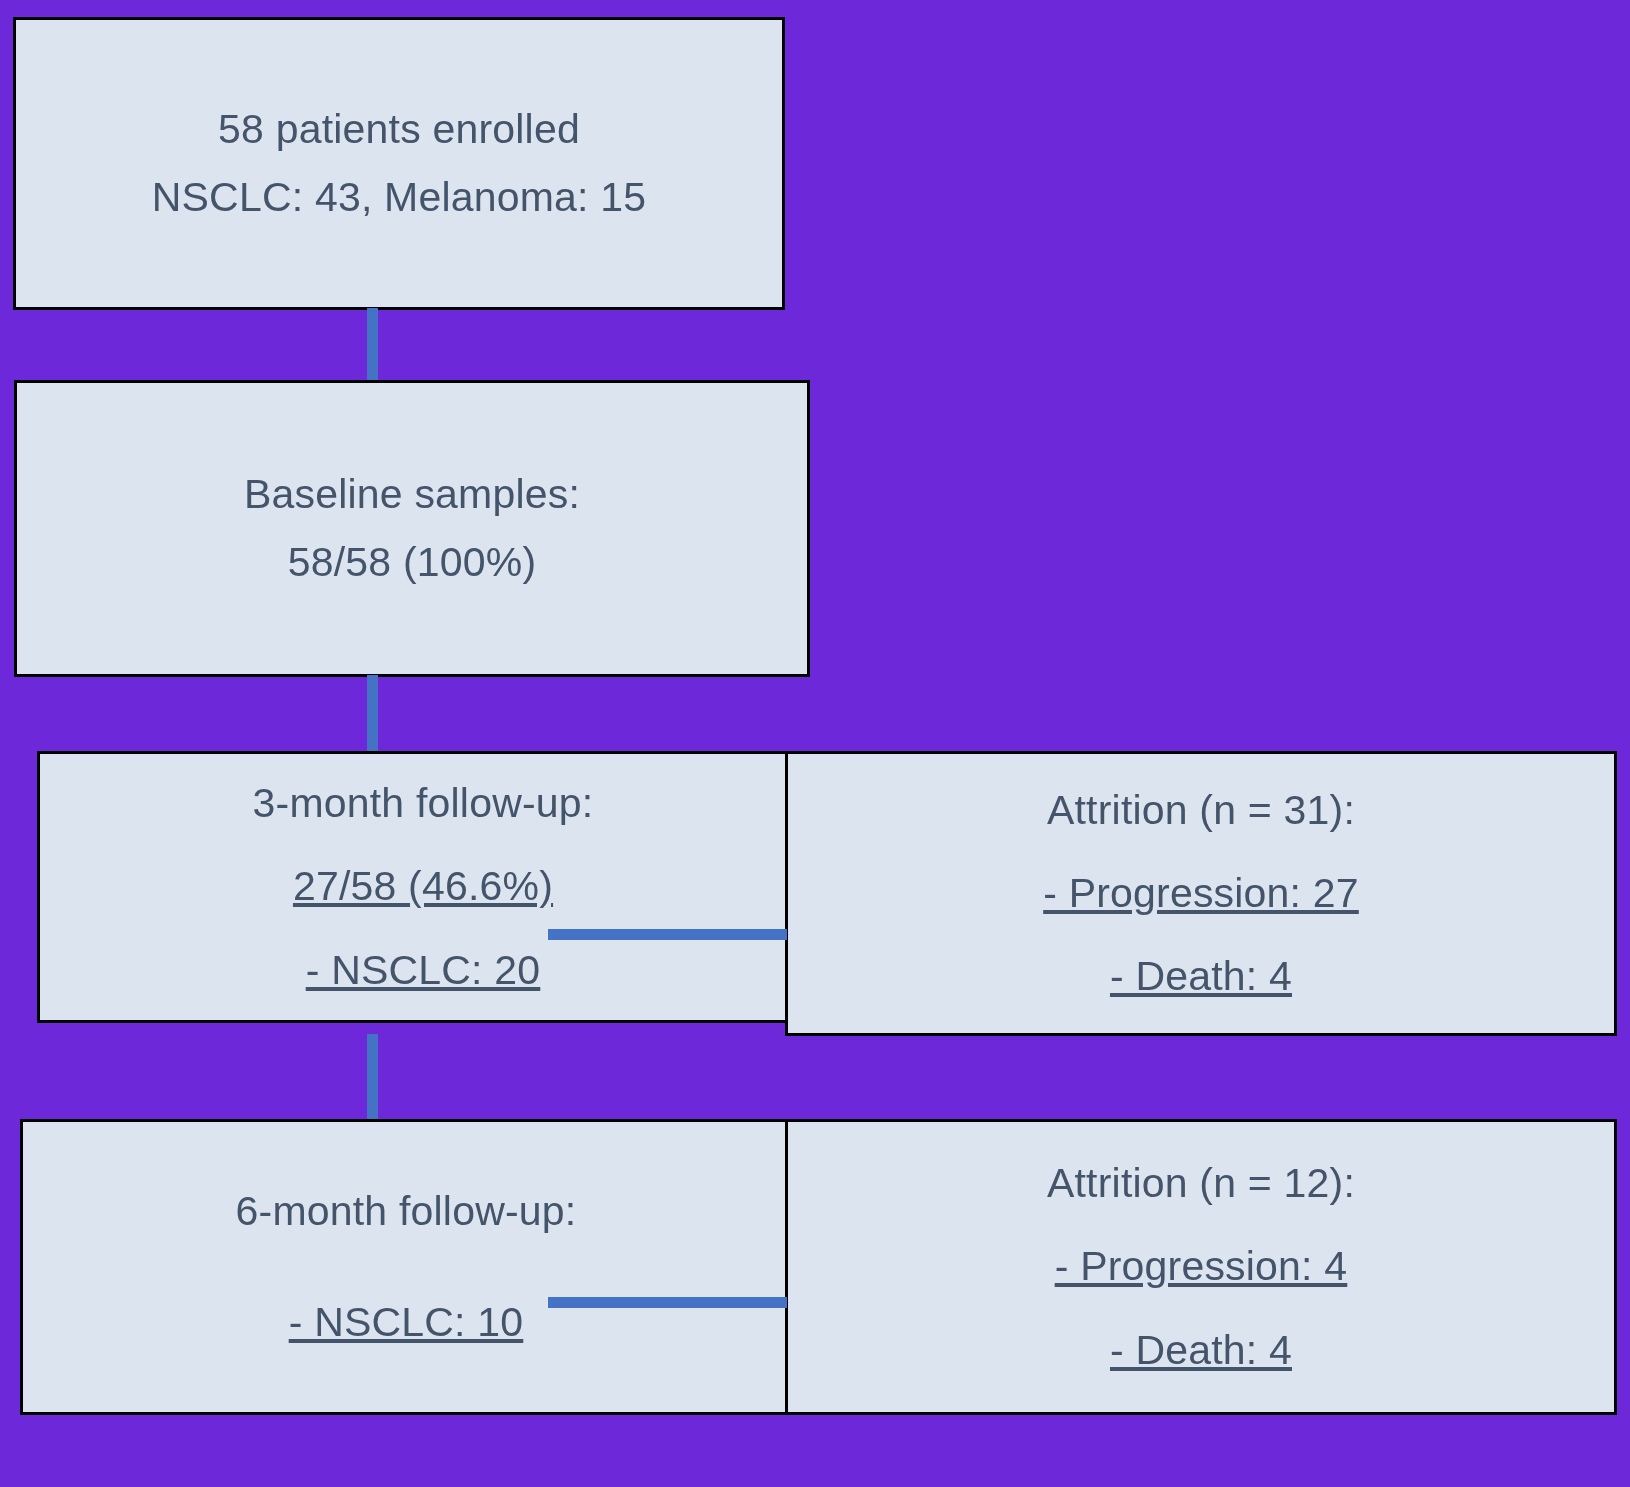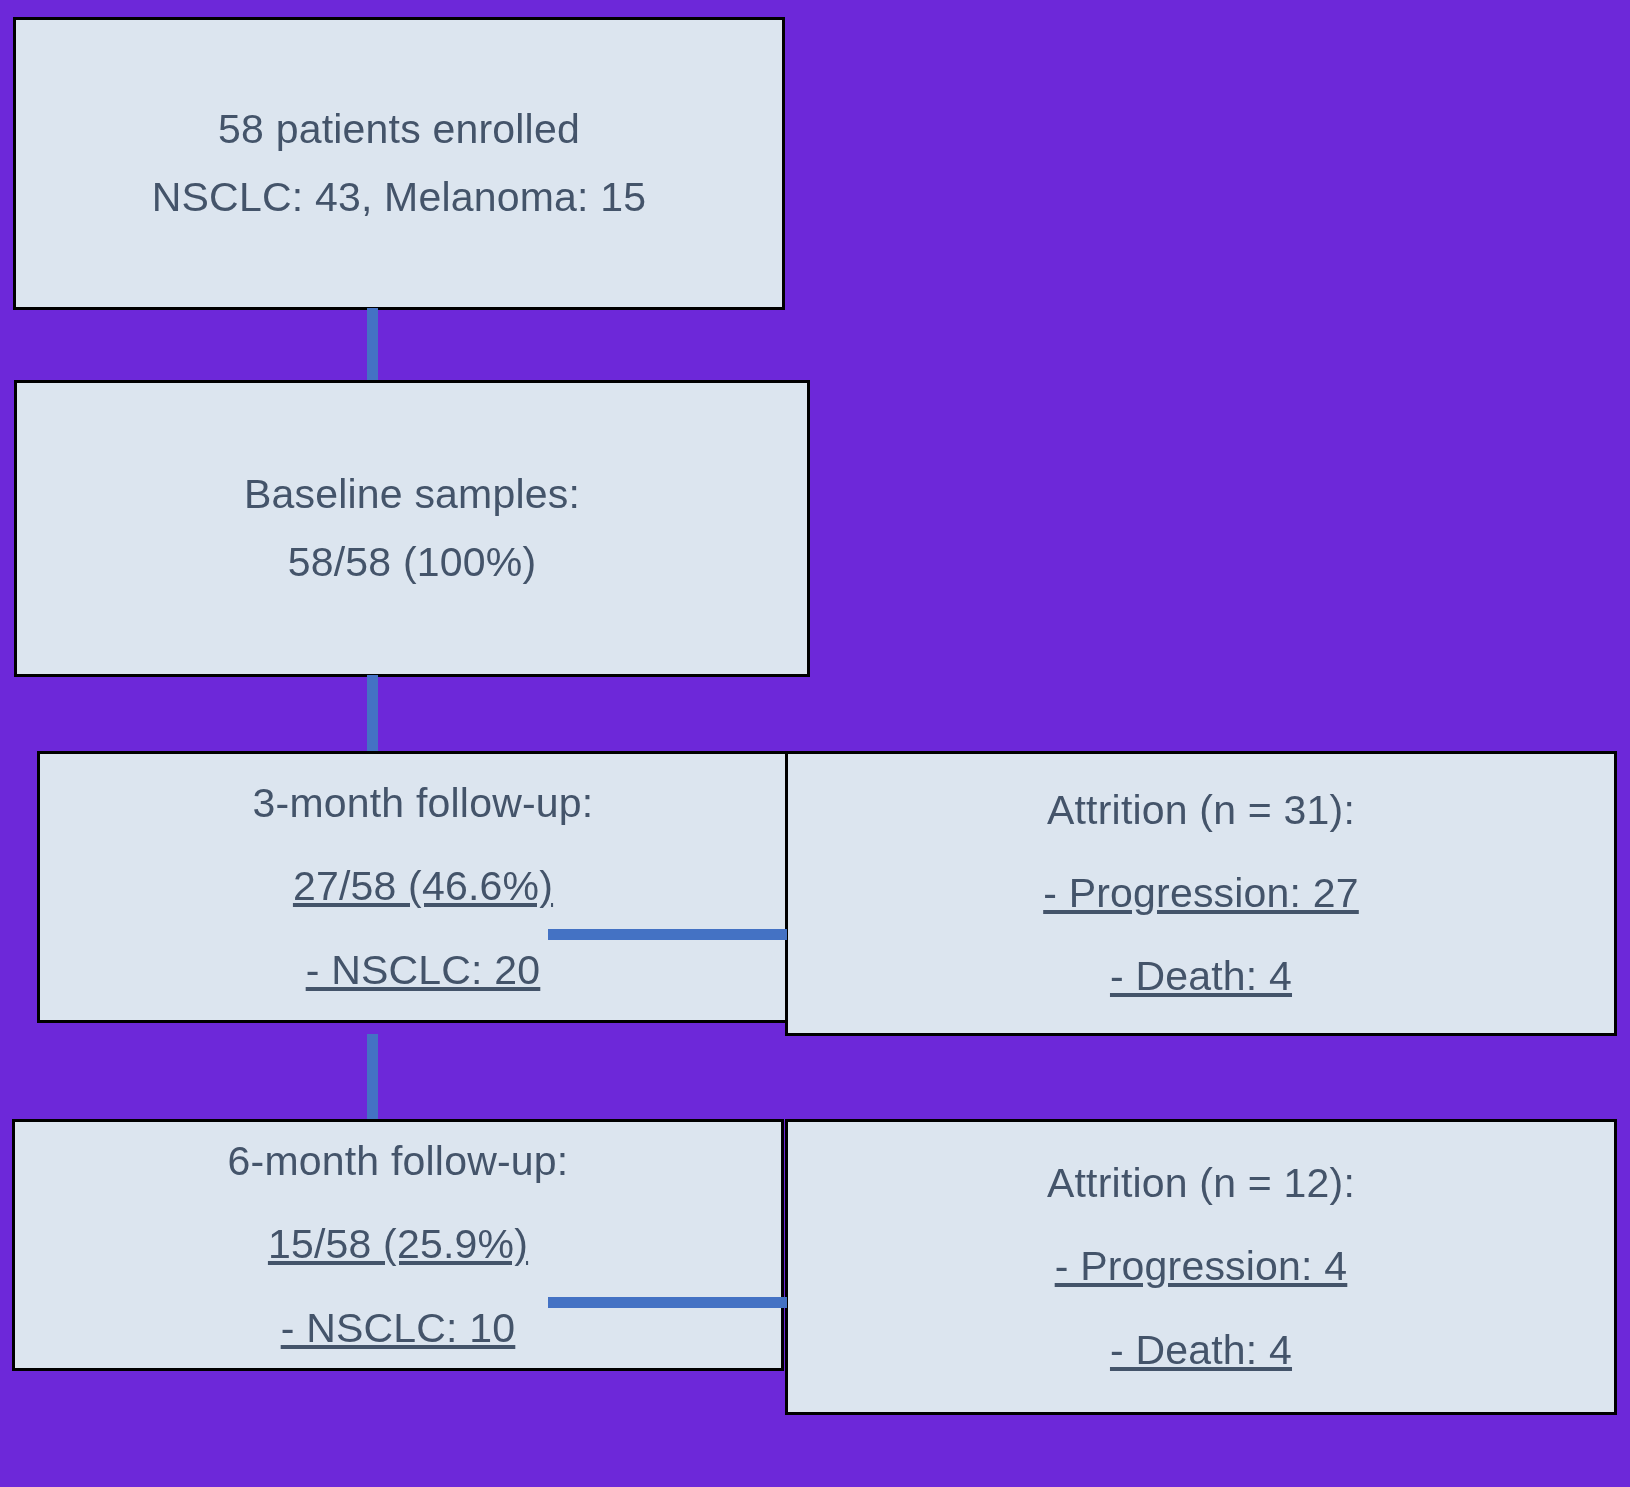--- a/index.html
+++ b/index.html
@@ -38,21 +38,21 @@
   }
   
   .node .line + .line { margin-top: 24px; }
   .node.tight .line + .line { margin-top: 40px; text-decoration: underline; }
 
   
   #node-enrolled   { left: 13px;  top: 17px;   width: 772px;  height: 293px; }
   #node-baseline   { left: 14px;  top: 380px;  width: 796px;  height: 297px; }
   #node-fu3        { left: 13px;  top: 751px;  width: 772px;  height: 272px; margin-left: 24px; }
   #node-attrition3 { left: 785px; top: 751px;  width: 832px;  height: 285px; }
-  #node-fu6        { left: 12px;  top: 1119px; width: 772px;  height: 252px; }
+  #node-fu6        { left: 20px;  top: 1119px; width: 772px;  height: 296px; gap: 28px; }
   #node-attrition6 { left: 785px; top: 1119px; width: 832px;  height: 296px; }
 
   
   .connector {
     position: absolute;
     background: #4472C4;
   }
   .connector.vertical   { width: 11px; }
   .connector.horizontal { height: 11px; }
 
@@ -92,21 +92,20 @@
     <span class="line">- Progression: 27</span>
     <span class="line">- Death: 4</span>
   </div>
 
   <div class="connector horizontal" id="conn-fu3-attrition3"></div>
 
   <div class="connector vertical" id="conn-fu3-fu6"></div>
 
   <div class="node tight" id="node-fu6">
     <span class="line">6-month follow-up:</span>
-    <span class="line">15/58 (25.9%)</span>
     <span class="line">- NSCLC: 10</span>
   </div>
 
   <div class="node tight" id="node-attrition6">
     <span class="line">Attrition (n = 12):</span>
     <span class="line">- Progression: 4</span>
     <span class="line">- Death: 4</span>
   </div>
 
   <div class="connector horizontal" id="conn-fu6-attrition6"></div>

